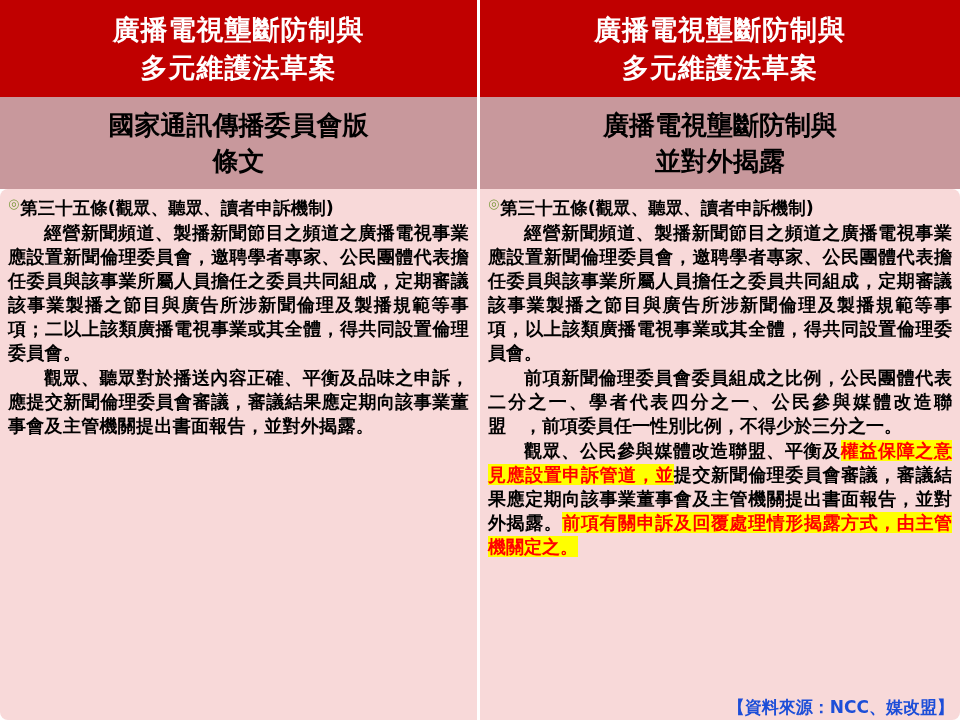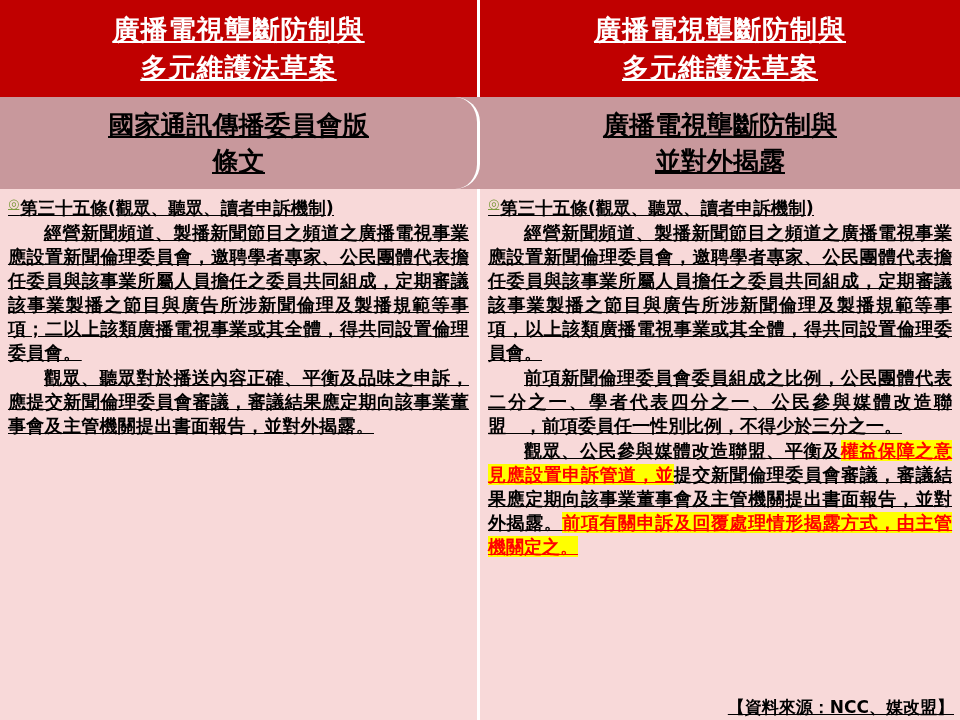--- a/index.html
+++ b/index.html
@@ -1,15 +1,15 @@
 <!DOCTYPE html>
 <html><head>
 <meta charset="utf-8">
 <style>
-  * { box-sizing: border-box; margin: 0; padding: 0; text-decoration: underline; }
+  * { box-sizing: border-box; margin: 0; padding: 0; }
   html, body {
     width: 960px;
     height: 720px;
     font-family: "DejaVu Sans", "Liberation Sans", sans-serif;
     background: #ffffff;
     overflow: hidden;
   }
   .page {
     width: 960px;
     height: 720px;
@@ -49,29 +49,29 @@
     flex: 1 1 50%;
     color: #000000;
     font-weight: bold;
     font-size: 26px;
     line-height: 1.4;
     text-align: center;
     display: flex;
     flex-direction: column;
     justify-content: center;
     align-items: center;
-    border-radius: 25px;
   }
   .subtitle-cell.left { border-right: 3px solid #ffffff; }
   
   .body-band {
     display: flex;
     width: 100%;
     flex: 1 1 auto;
     background: #f8d9d9;
+    border-radius: 8px;
   }
   .col {
     flex: 1 1 50%;
     padding: 6px 8px 4px 8px;
     position: relative;
   }
   .col.left { border-right: 3px solid #ffffff; }
   .clause-head {
     font-weight: bold;
     font-size: 17.5px;
@@ -97,21 +97,21 @@
   }
   .col.left p.para { letter-spacing: 0.3px; }
   .hl { color: #ff0000; }
   .hl-mark { color: #ff0000; background: #ffff00; }
   .src-line {
     position: absolute;
     right: 6px;
     bottom: 1px;
     font-weight: bold;
     font-size: 17px;
-    color: #000000;
+    color: #1d4ed8;
     white-space: nowrap;
   }
 </style>
 </head>
 <body>
 
 <div class="page">
 
   <div class="title-band">
     <div class="title-cell left">

